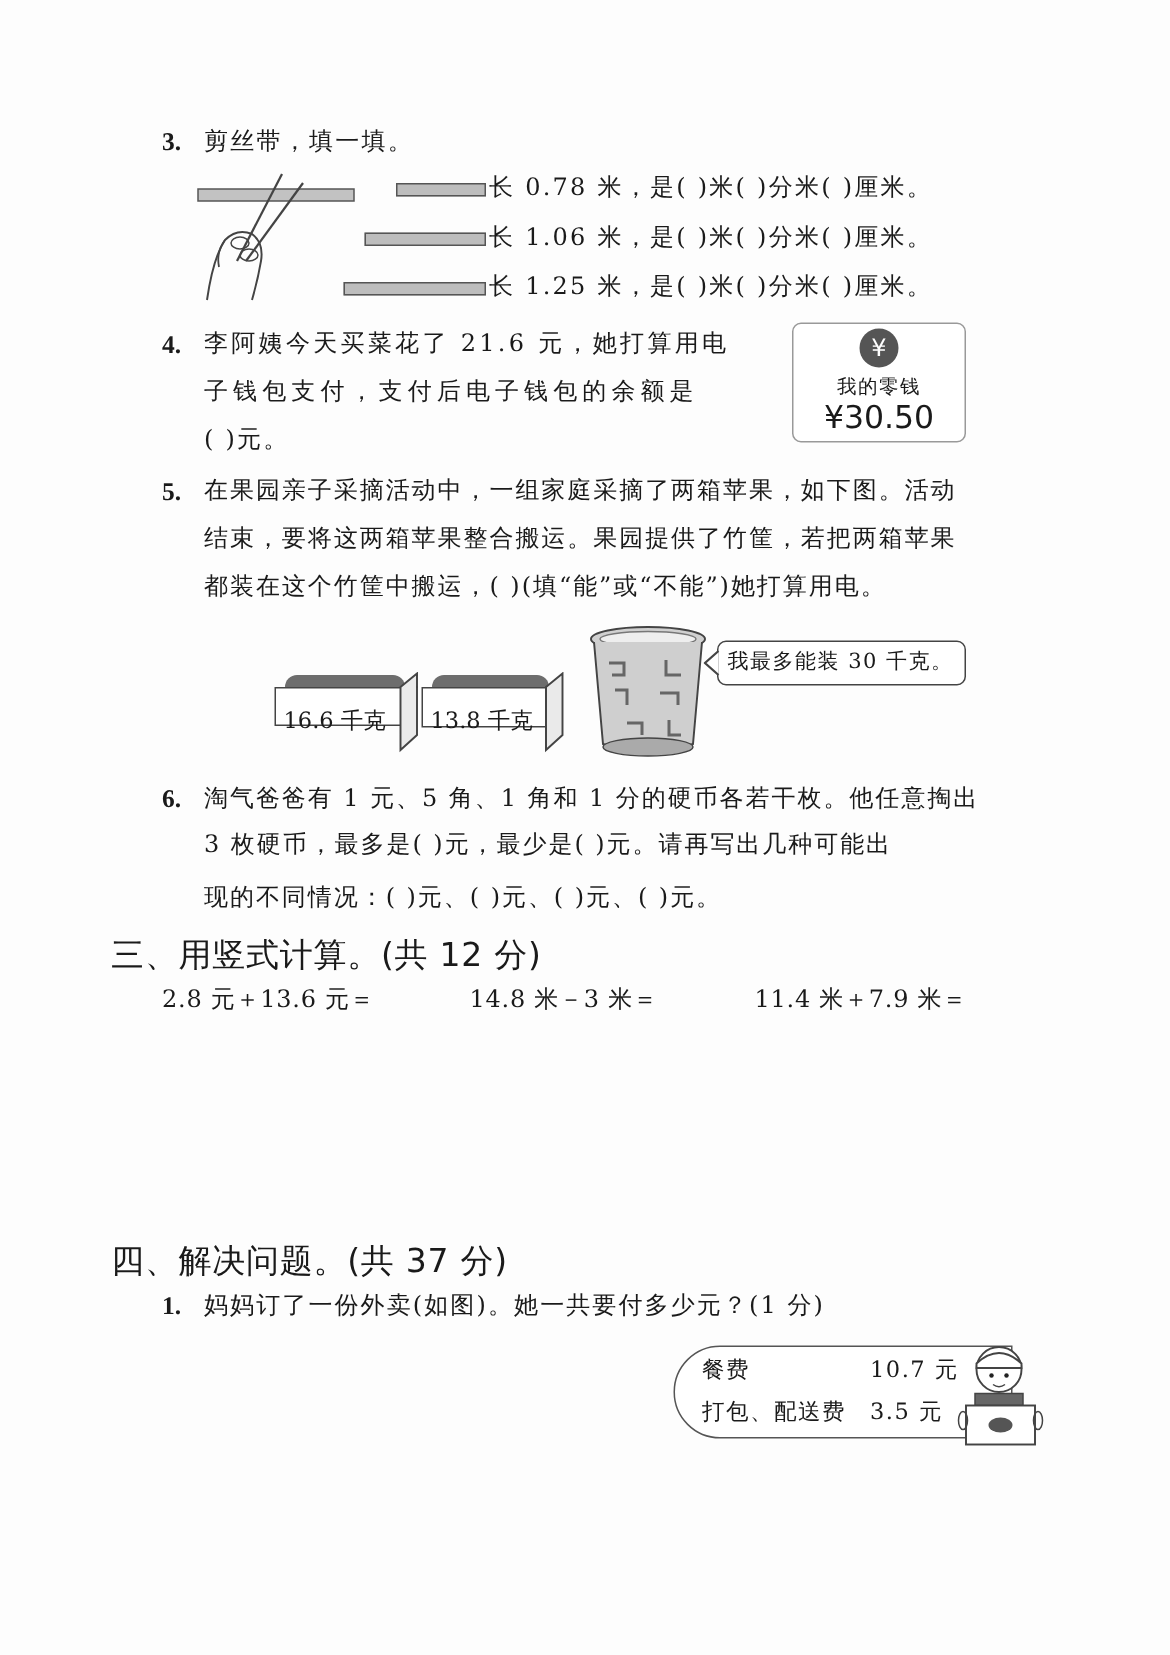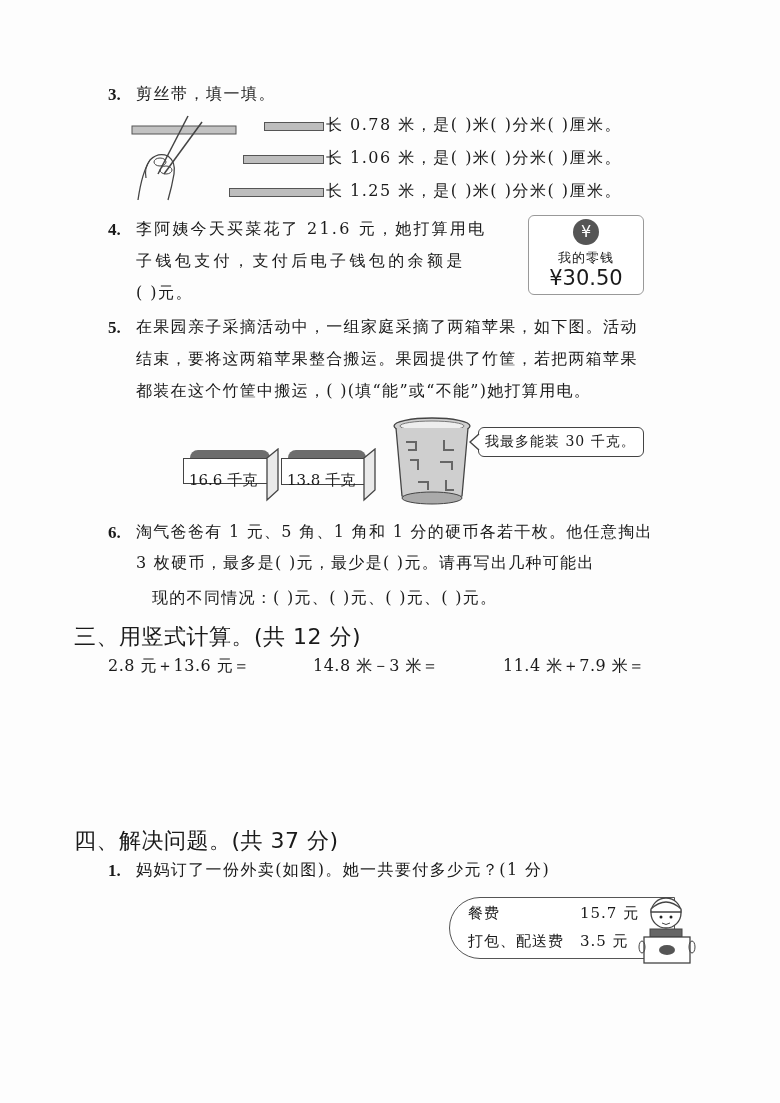--- a/index.html
+++ b/index.html
@@ -111,34 +111,34 @@
   </g>
 </svg>
 <div class="bubble">我最多能装 30 千克。</div>
 <svg class="abs" style="left:469px;top:433px;" width="11" height="18">
   <polyline points="10,1 1,9 10,17" fill="#fff" stroke="#444" stroke-width="1.5"></polyline>
 </svg>
 
 <div class="abs qnum" style="left:108px;top:523px;">6.</div>
 <div class="abs line" style="left:136px;top:522px;letter-spacing:1.3px;">淘气爸爸有 1 元、5 角、1 角和 1 分的硬币各若干枚。他任意掏出</div>
 <div class="abs line" style="left:136px;top:553px;letter-spacing:1.3px;">3 枚硬币，最多是(      )元，最少是(      )元。请再写出几种可能出</div>
-<div class="abs line" style="left:136px;top:588px;letter-spacing:1.3px;margin-left:16px;">现的不同情况：(      )元、(      )元、(      )元、(      )元。</div>
+<div class="abs line" style="left:136px;top:588px;letter-spacing:1.3px;">现的不同情况：(      )元、(      )元、(      )元、(      )元。</div>
 
 <div class="abs sect" style="left:74px;top:622px;">三、用竖式计算。(共 12 分)</div>
 <div class="abs line" style="left:108px;top:656px;letter-spacing:0.5px;">2.8 元＋13.6 元＝</div>
 <div class="abs line" style="left:313px;top:656px;letter-spacing:0.5px;">14.8 米－3 米＝</div>
 <div class="abs line" style="left:503px;top:656px;letter-spacing:0.5px;">11.4 米＋7.9 米＝</div>
 
 <div class="abs sect" style="left:74px;top:826px;">四、解决问题。(共 37 分)</div>
 <div class="abs qnum" style="left:108px;top:861px;">1.</div>
 <div class="abs line" style="left:136px;top:860px;letter-spacing:1.4px;">妈妈订了一份外卖(如图)。她一共要付多少元？(1 分)</div>
 
 <div class="order">
   <div class="order-row" style="left:18px;top:6px;">餐费</div>
-  <div class="order-row" style="left:130px;top:6px;">15.7 元</div>
+  <div class="order-row" style="left:130px;top:6px;">10.7 元</div>
   <div class="order-row" style="left:18px;top:34px;">打包、配送费</div>
   <div class="order-row" style="left:130px;top:34px;">3.5 元</div>
 </div>
 <svg class="abs" style="left:636px;top:893px;" width="66" height="72">
   <circle cx="30" cy="20" r="15" fill="#fff" stroke="#444" stroke-width="1.3"></circle>
   <path d="M15 16 Q30 2 45 16 L45 19 L15 19 Z" fill="#fff" stroke="#444" stroke-width="1.3"></path>
   <circle cx="25" cy="24" r="1.5" fill="#222"></circle>
     <circle cx="35" cy="24" r="1.5" fill="#222"></circle>
   <path d="M26 30 Q30 33 34 30" fill="none" stroke="#444"></path>
   <rect x="14" y="36" width="32" height="8" fill="#666" stroke="#444"></rect>

